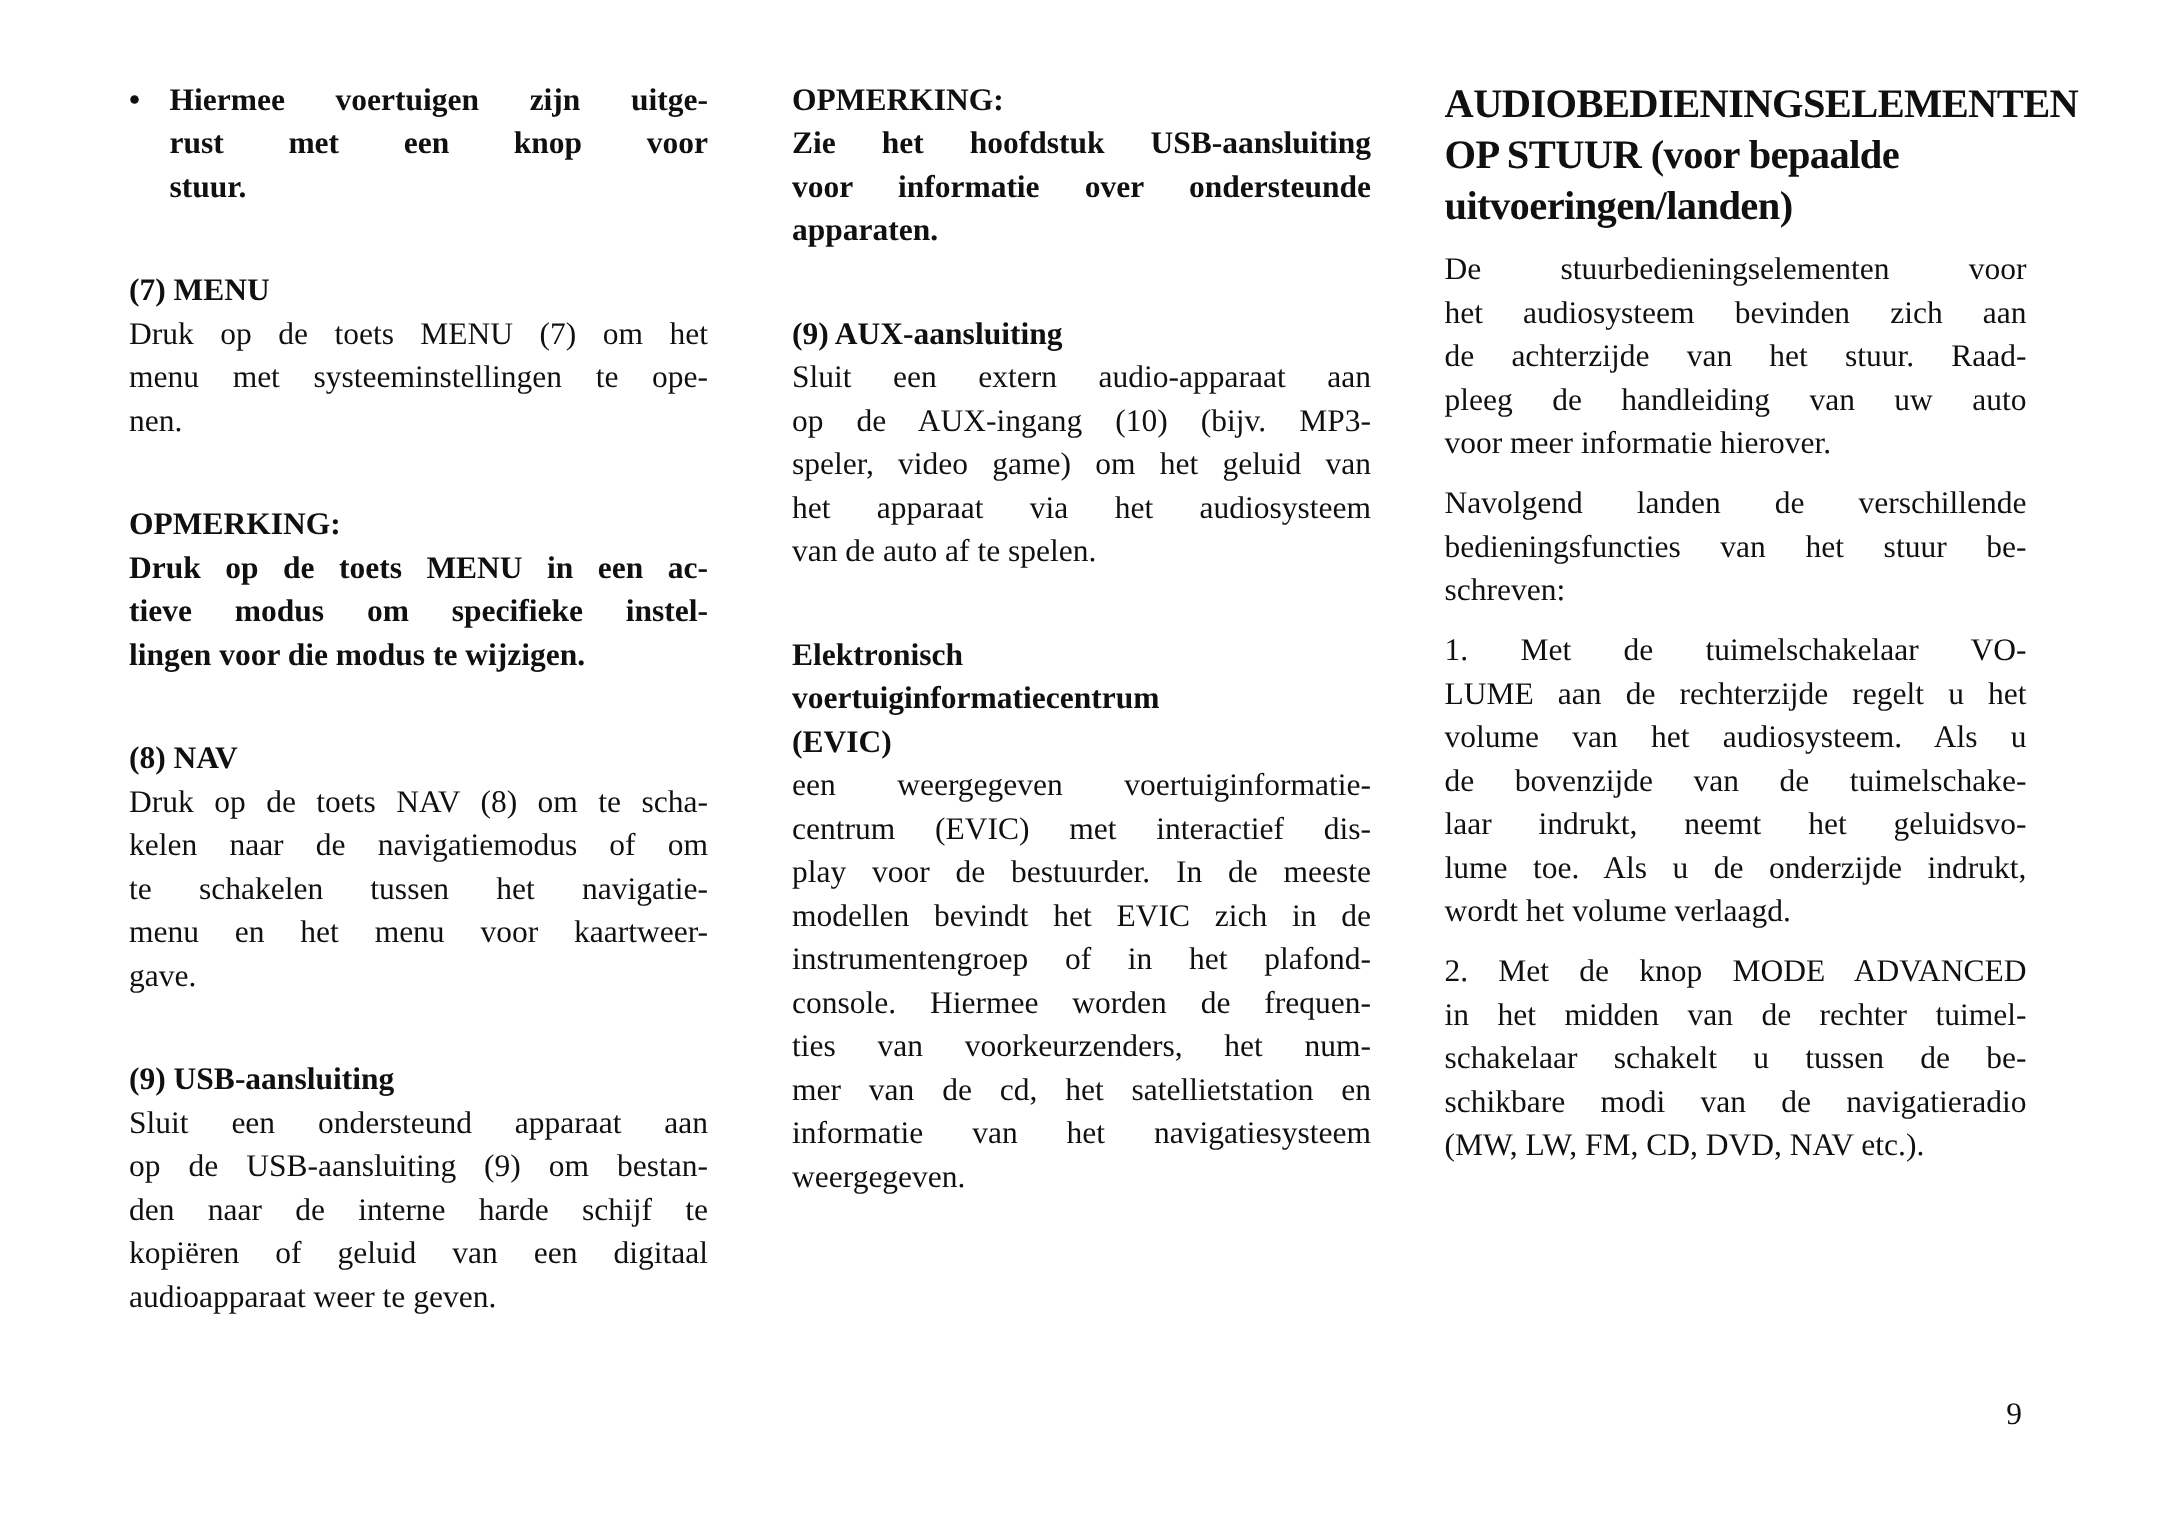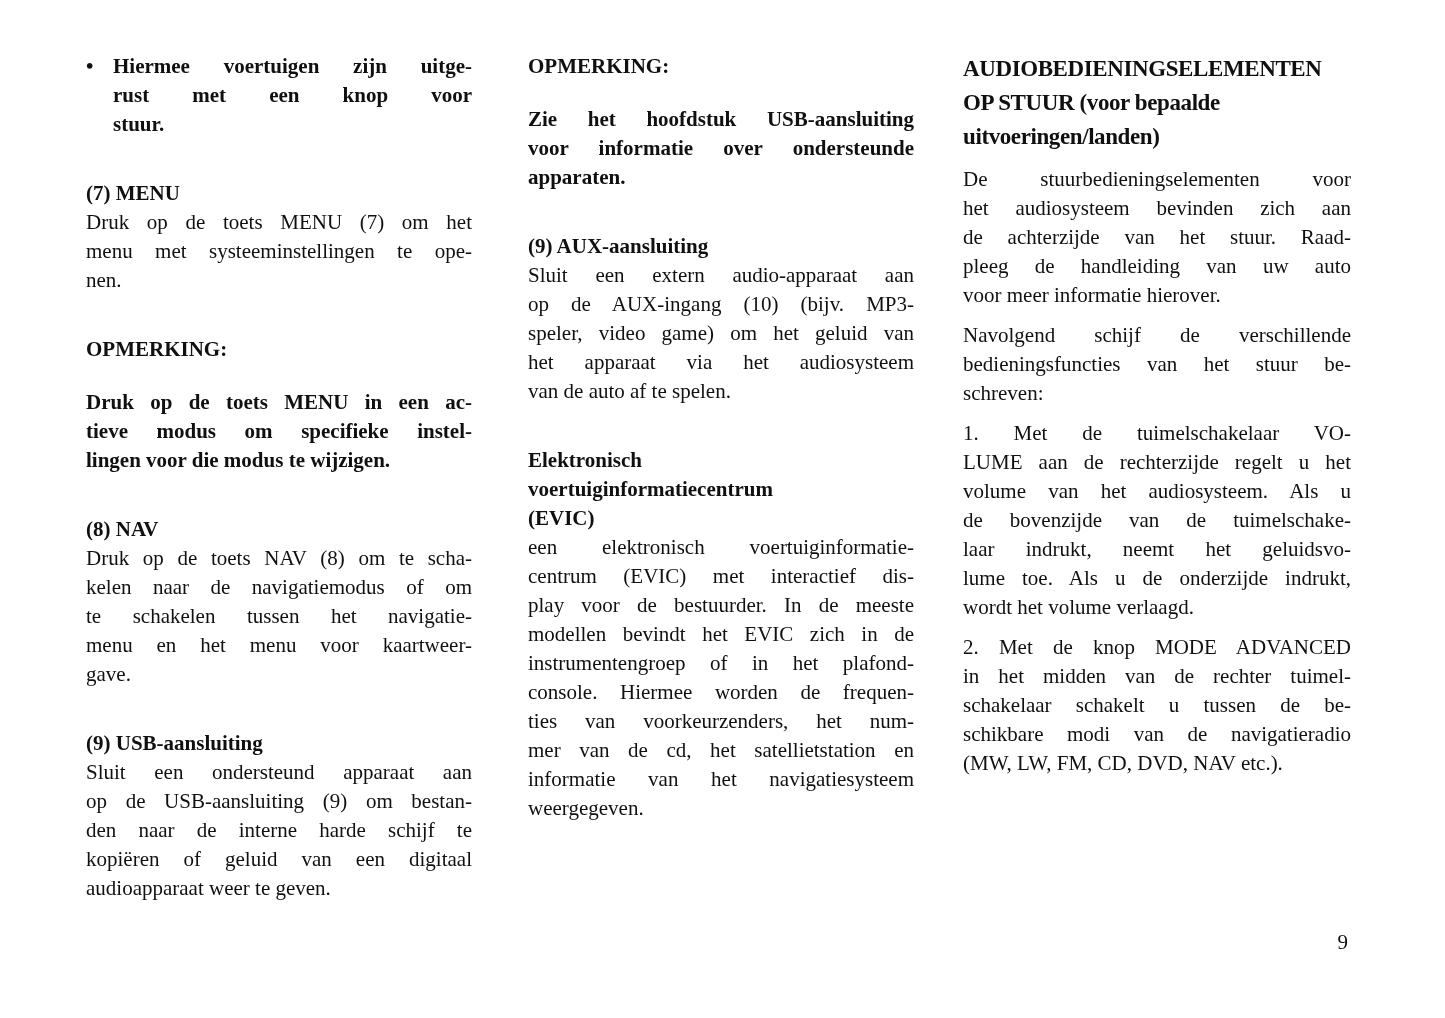--- a/index.html
+++ b/index.html
@@ -17,25 +17,25 @@
   }
   .col { position: absolute; top: 52px; }
   .col-1 { left: 86px;  width: 386px; }
   .col-2 { left: 528px; width: 386px; }
   .col-3 { left: 963px; width: 388px; }
 
   .block { margin-top: 11px; }
   .col .block:first-child { margin-top: 0; }
   .head { font-weight: bold; margin-top: 40px; }
   .head + .para { margin-top: 0; }
-  .para.bold { font-weight: bold; margin-top: 24px; }
+  .para.bold { font-weight: bold; }
 
   .head-big {
     font-weight: bold;
-    font-size: 23px;
+    font-size: 27px;
     line-height: 34px;
     letter-spacing: -0.4px;
     margin-bottom: 4px;
   }
 
   
   .ln { text-align: justify; text-align-last: justify; }
   .ln.last, .head .ln, .head-big .ln { text-align-last: left; }
 
   .bullet { display: flex; font-weight: bold; }
@@ -124,21 +124,21 @@
         <div class="ln">speler, video game) om het geluid van</div>
         <div class="ln">het apparaat via het audiosysteem</div>
         <div class="ln last">van de auto af te spelen.</div>
       </div>
       <div class="block head">
         <div class="ln">Elektronisch</div>
         <div class="ln">voertuiginformatiecentrum</div>
         <div class="ln last">(EVIC)</div>
       </div>
       <div class="block para">
-        <div class="ln">een elektronisch voertuiginformatie-</div>
+        <div class="ln">een weergegeven voertuiginformatie-</div>
         <div class="ln">centrum (EVIC) met interactief dis-</div>
         <div class="ln">play voor de bestuurder. In de meeste</div>
         <div class="ln">modellen bevindt het EVIC zich in de</div>
         <div class="ln">instrumentengroep of in het plafond-</div>
         <div class="ln">console. Hiermee worden de frequen-</div>
         <div class="ln">ties van voorkeurzenders, het num-</div>
         <div class="ln">mer van de cd, het satellietstation en</div>
         <div class="ln">informatie van het navigatiesysteem</div>
         <div class="ln last">weergegeven.</div>
       </div>
@@ -150,21 +150,21 @@
         <div class="ln last">uitvoeringen/landen)</div>
       </div>
       <div class="block para">
         <div class="ln">De stuurbedieningselementen voor</div>
         <div class="ln">het audiosysteem bevinden zich aan</div>
         <div class="ln">de achterzijde van het stuur. Raad-</div>
         <div class="ln">pleeg de handleiding van uw auto</div>
         <div class="ln last">voor meer informatie hierover.</div>
       </div>
       <div class="block para">
-        <div class="ln">Navolgend schijf de verschillende</div>
+        <div class="ln">Navolgend landen de verschillende</div>
         <div class="ln">bedieningsfuncties van het stuur be-</div>
         <div class="ln last">schreven:</div>
       </div>
       <div class="block para">
         <div class="ln">1. Met de tuimelschakelaar VO-</div>
         <div class="ln">LUME aan de rechterzijde regelt u het</div>
         <div class="ln">volume van het audiosysteem. Als u</div>
         <div class="ln">de bovenzijde van de tuimelschake-</div>
         <div class="ln">laar indrukt, neemt het geluidsvo-</div>
         <div class="ln">lume toe. Als u de onderzijde indrukt,</div>

